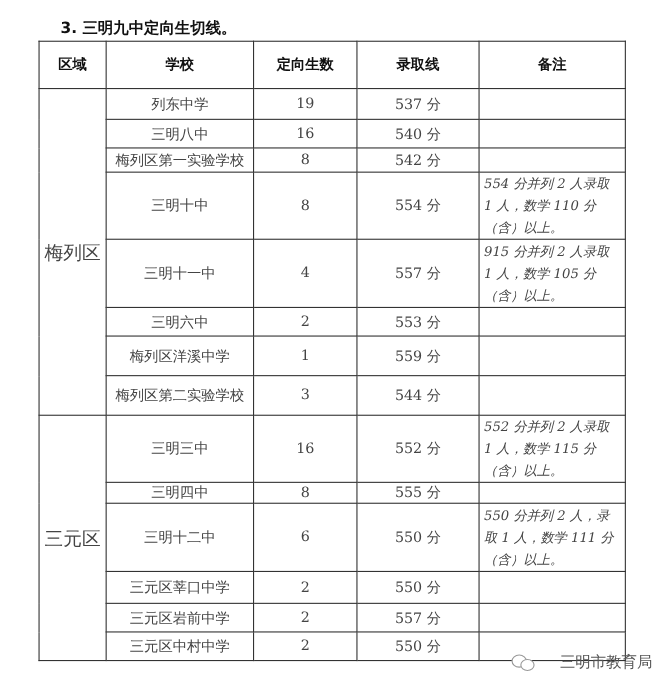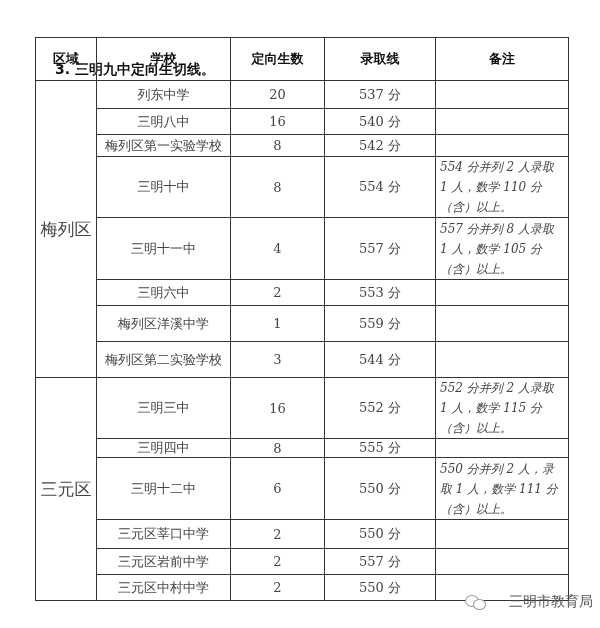--- a/index.html
+++ b/index.html
@@ -1,19 +1,19 @@
 <!DOCTYPE html>
 <html><head>
 <meta charset="utf-8">
 <style>
   html, body { margin: 0; padding: 0; background: #ffffff; }
   body { width: 600px; height: 628px; position: relative; overflow: hidden;
          font-family: "DejaVu Serif", "Liberation Serif", serif; color: #333; }
   .title { position: absolute; left: 55px; top: 17px; font-family: "DejaVu Sans", "Liberation Sans", sans-serif;
-           font-weight: bold; font-size: 14px; color: #111; letter-spacing: 0px; margin-top: 44px; }
+           font-weight: bold; font-size: 14px; color: #111; letter-spacing: 0px; }
   table { position: absolute; left: 35px; top: 37px; border-collapse: collapse; table-layout: fixed; border-radius: 11px; }
   td, th { border: 1.3px solid #333; text-align: center; vertical-align: middle; padding: 0;
            font-size: 13px; color: #444; font-weight: normal; }
   th { font-family: "DejaVu Sans", "Liberation Sans", sans-serif; font-weight: bold; color: #111; font-size: 13px; height: 42px; }
   td.note { text-align: left; padding: 0 4px; line-height: 20px; font-size: 12px; color: #444; font-style: italic; }
   td.district { font-size: 17px; color: #444; }
   .watermark { position: absolute; left: 465px; top: 593px; font-family: "DejaVu Sans", "Liberation Sans", sans-serif;
                font-size: 14px; color: #555; display: flex; align-items: center; gap: 22px; }
   .wm-icon { width: 22px; height: 14px; position: relative; }
   .wm-icon span { position: absolute; border: 1.2px solid #999; border-radius: 50%; background: #fff; }
@@ -38,21 +38,21 @@
       <th>定向生数</th>
       <th>录取线</th>
       <th>备注</th>
     </tr>
   </thead>
   <tbody>
 
     <tr style="height:28px">
       <td class="district" rowspan="8">梅列区</td>
       <td>列东中学</td>
-      <td>20</td>
+      <td>19</td>
       <td>537 分</td>
       <td class="note"></td>
     </tr>
     <tr style="height:26px">
       <td>三明八中</td>
       <td>16</td>
       <td>540 分</td>
       <td class="note"></td>
     </tr>
     <tr style="height:22px">
@@ -64,21 +64,21 @@
     <tr style="height:60px">
       <td>三明十中</td>
       <td>8</td>
       <td>554 分</td>
       <td class="note">554 分并列 2 人录取 1 人，数学 110 分（含）以上。</td>
     </tr>
     <tr style="height:62px">
       <td>三明十一中</td>
       <td>4</td>
       <td>557 分</td>
-      <td class="note">557 分并列 8 人录取 1 人，数学 105 分（含）以上。</td>
+      <td class="note">915 分并列 2 人录取 1 人，数学 105 分（含）以上。</td>
     </tr>
     <tr style="height:26px">
       <td>三明六中</td>
       <td>2</td>
       <td>553 分</td>
       <td class="note"></td>
     </tr>
     <tr style="height:36px">
       <td>梅列区洋溪中学</td>
       <td>1</td>

